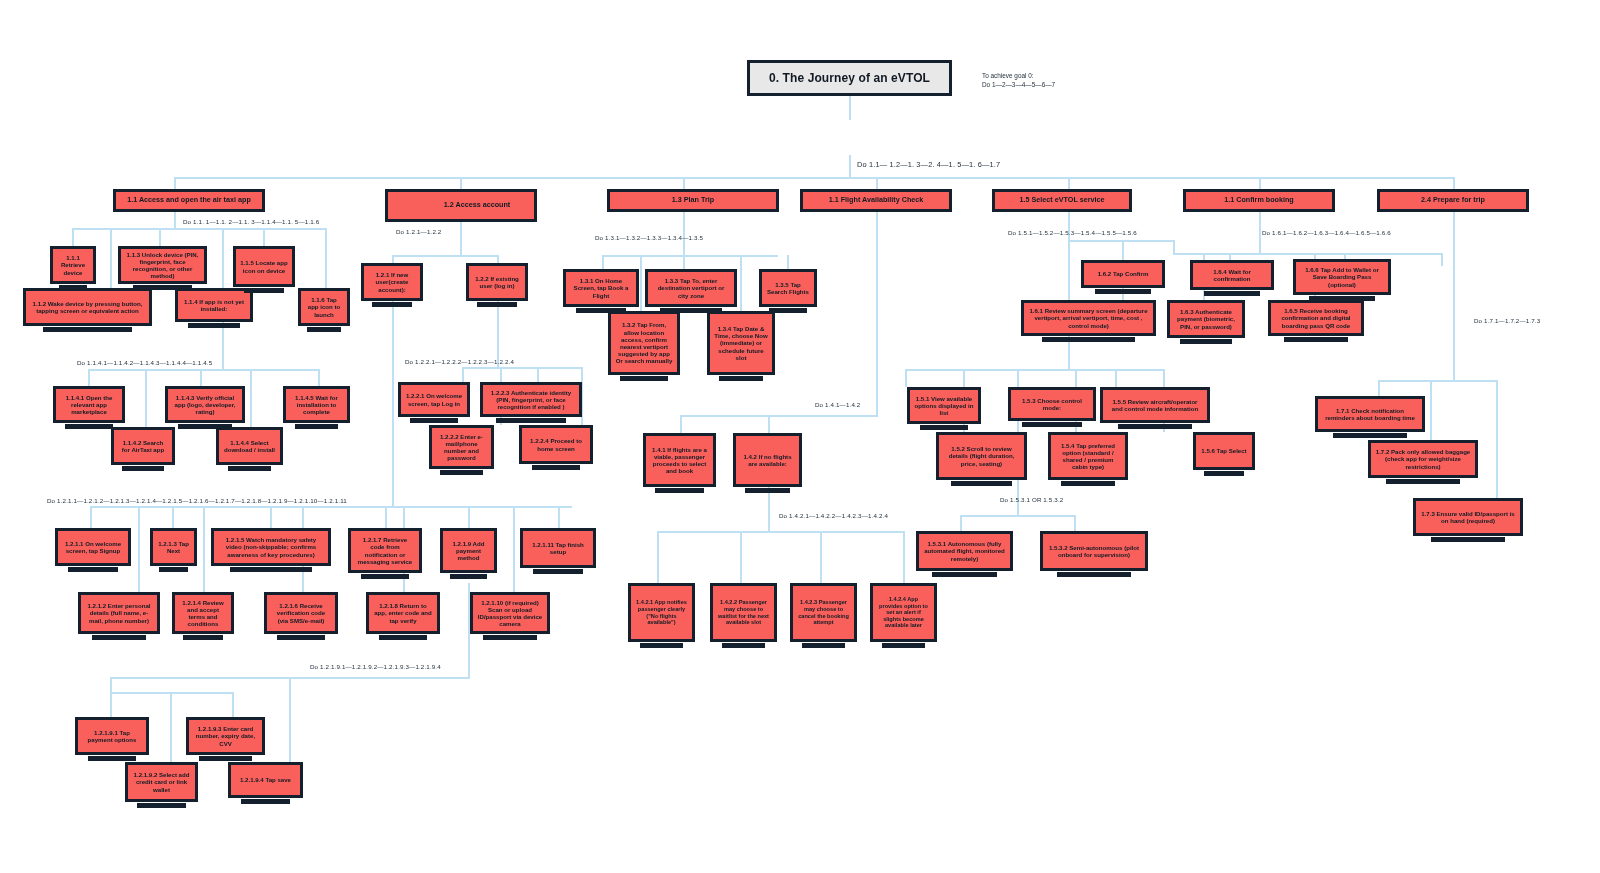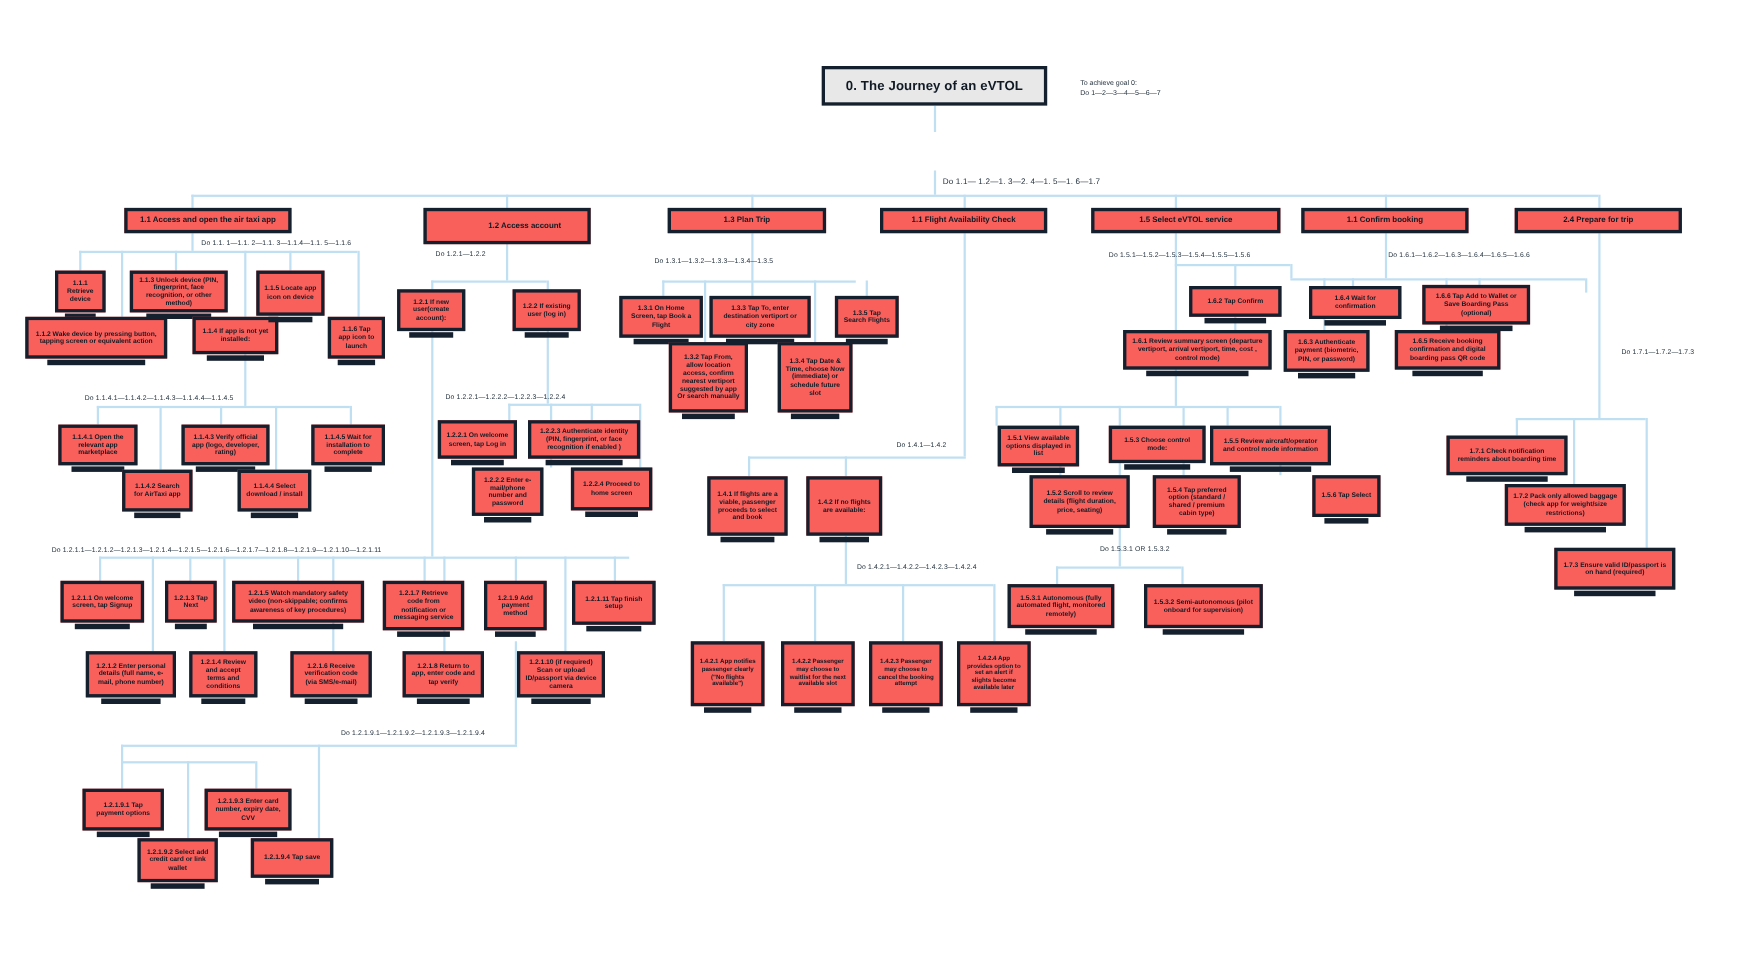--- a/index.html
+++ b/index.html
@@ -180,27 +180,27 @@
     <span class="t-goal">0. The Journey of an eVTOL</span>
     </div>
 
 
   <div class="node" style="left:100px;top:189px;width:152px;height:23px;margin-left:13px;">
     <span class="t-l2">1.1 Access and open the air taxi app</span>
     </div>
   <div class="node" style="left:385px;top:189px;width:152px;height:33px;padding-left:36px;">
     <span class="t-l2">1.2 Access account</span>
     </div>
-  <div class="node" style="left:607px;top:189px;width:144px;height:23px;">
+  <div class="node" style="left:607px;top:189px;width:172px;height:23px;">
     <span class="t-l2">1.3 Plan Trip</span>
     </div>
   <div class="node" style="left:800px;top:189px;width:152px;height:23px;">
     <span class="t-l2">1.1 Flight Availability Check</span>
     </div>
-  <div class="node" style="left:992px;top:189px;width:172px;height:23px;">
+  <div class="node" style="left:992px;top:189px;width:140px;height:23px;">
     <span class="t-l2">1.5 Select eVTOL service</span>
     </div>
   <div class="node" style="left:1183px;top:189px;width:152px;height:23px;">
     <span class="t-l2">1.1 Confirm booking</span>
     </div>
   <div class="node" style="left:1377px;top:189px;width:152px;height:23px;">
     <span class="t-l2">2.4 Prepare for trip</span>
     </div>
 
   <div class="node stack" style="left:50px;top:246px;width:46px;height:38px;">

